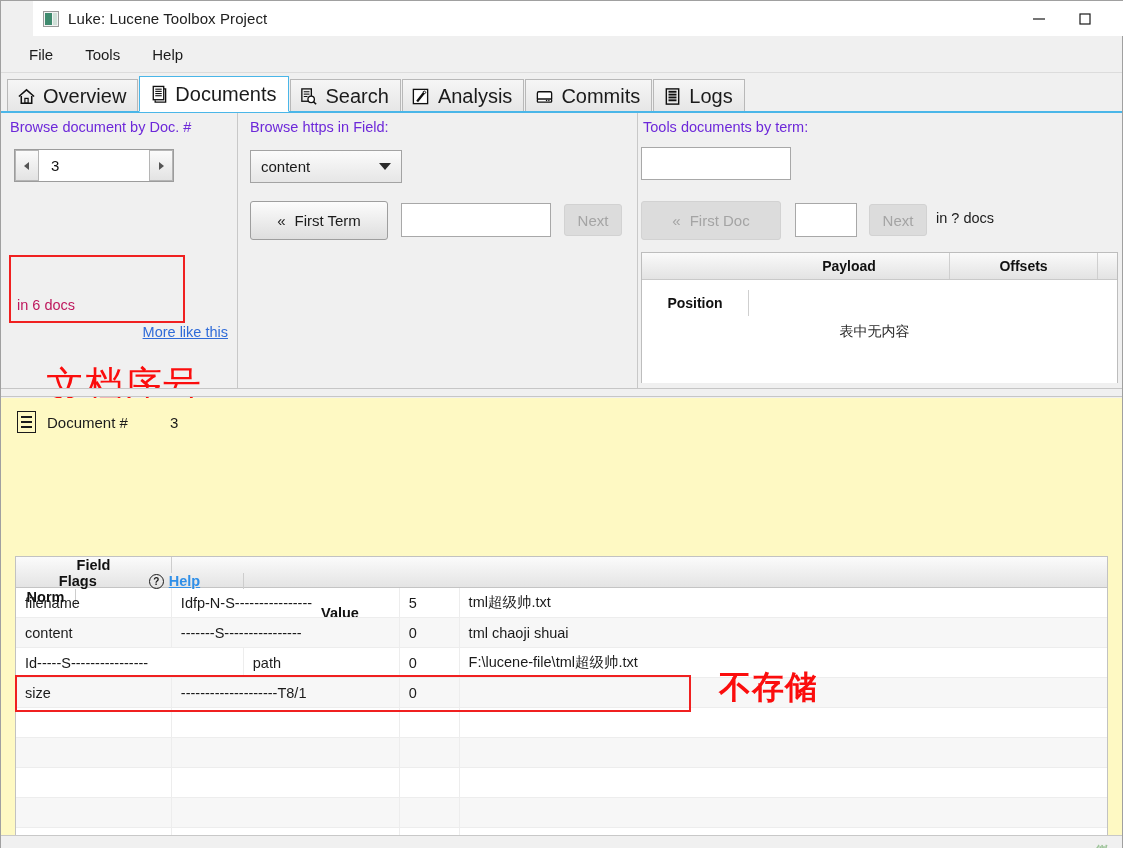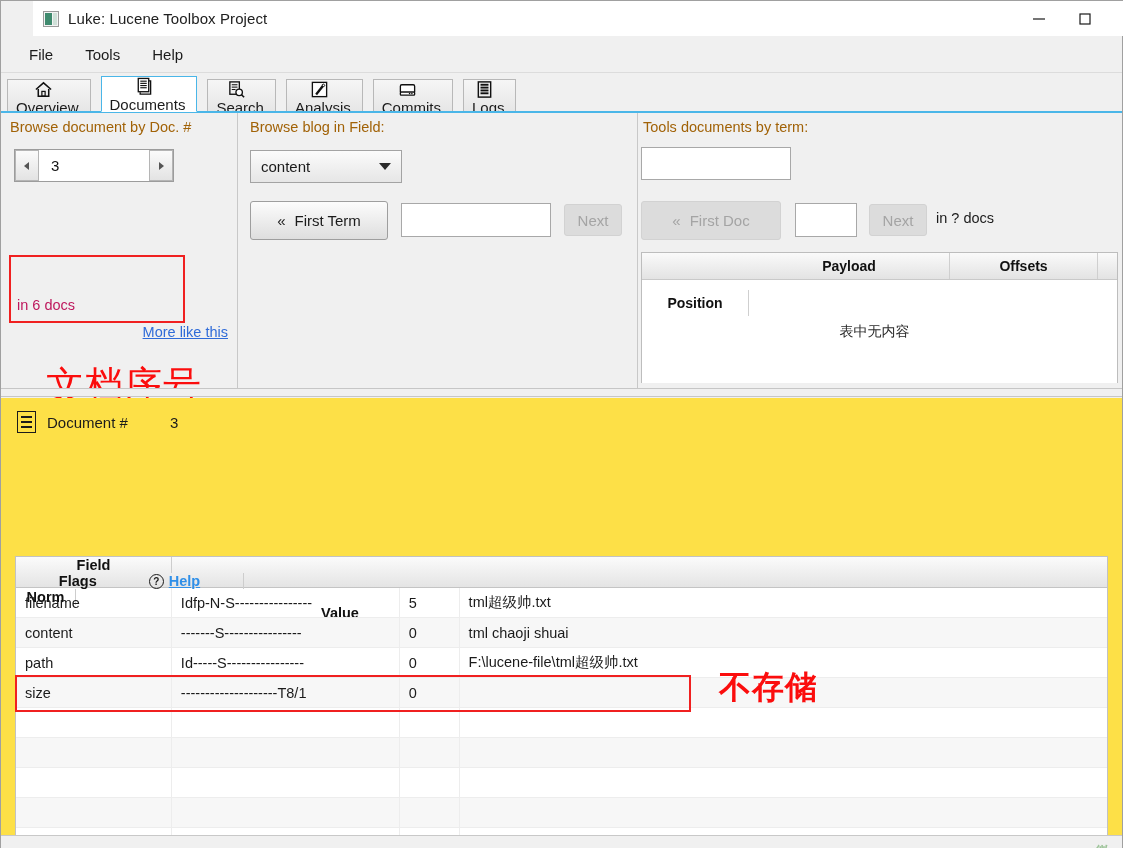--- a/index.html
+++ b/index.html
@@ -76,27 +76,26 @@
     position: absolute; left: 0; top: 73px;
     width: 1121px; height: 38px;
     background: #f0f0f0;
     display: flex; align-items: flex-end;
     padding-left: 6px;
   }
   .tab {
     height: 33px;
     display: flex; align-items: center;
     padding: 0 11px 0 8px;
-    margin-right: 10px;
+    margin-right: 1px;
     background: linear-gradient(#f6f6f6, #e6e6e6);
     border: 1px solid #b8b8b8;
     border-bottom: none;
-    font-size: 15px; color: #1b1b1b;
+    font-size: 20px; color: #1b1b1b;
     position: relative;
-    flex-direction: column;
   }
   .tab.active {
     background: #ffffff;
     border: 1px solid #4ab6e8;
     border-bottom: 1px solid #ffffff;
     height: 36px;
     z-index: 3;
   }
   .tab .ticon {
     width: 20px; height: 20px;
@@ -116,21 +115,21 @@
     width: 1121px; height: 722px;
     background: #f0f0f0;
   }
 
   
   .top-region {
     position: absolute; left: 0; top: 0;
     width: 1121px; height: 275px;
   }
   .panel-label {
-    font-size: 14.5px; color: #a16207;
+    font-size: 14.5px; color: #6d28d9;
   }
   .vdiv {
     position: absolute; top: 0; width: 1px; height: 275px;
     background: #c8c8c8;
   }
   .vdiv2 {
     position: absolute; top: 0; width: 1px; height: 275px;
     background: #c8c8c8;
   }
 
@@ -315,21 +314,21 @@
     width: 1121px; height: 9px;
     background: #f0f0f0;
     border-top: 1px solid #c6c6c6;
     border-bottom: 1px solid #c6c6c6;
   }
 
   
   .bottom-region {
     position: absolute; left: 0; top: 285px;
     width: 1121px; height: 437px;
-    background: #fde047;
+    background: #fef9c3;
   }
   .doc-header {
     position: absolute; left: 16px; top: 13px;
     display: flex; align-items: center;
   }
   .doc-hicon {
     width: 19px; height: 22px;
     border: 1.6px solid #1b1b1b;
     margin-right: 11px;
     display: flex; flex-direction: column;
@@ -559,21 +558,21 @@
         <div class="cn-anno1">文档序号</div>
         <div class="btn-add">
           <span class="plus"></span>
           <span>Add new document</span>
         </div>
       </div>
 
       <div class="vdiv" style="left:236px;"></div>
 
       <div class="p2">
-        <div class="lbl panel-label">Browse blog in Field:</div>
+        <div class="lbl panel-label">Browse https in Field:</div>
         <div class="combo">
           <span>content</span>
           <span class="caret-dn"></span>
         </div>
         <div class="btn-firstterm">
           <span class="chev">«</span>
           <span>First Term</span>
         </div>
         <input class="txt-term" type="text" value="" style="">
         <div class="btn-next-term">
@@ -643,22 +642,22 @@
               <div class="dt-td col-norm">5</div>
               <div class="dt-td col-value">tml超级帅.txt</div>
             </div>
             <div class="dt-row even">
               <div class="dt-td col-field">content</div>
               <div class="dt-td col-flags">-------S----------------</div>
               <div class="dt-td col-norm">0</div>
               <div class="dt-td col-value">tml chaoji shuai</div>
             </div>
             <div class="dt-row odd">
+              <div class="dt-td col-flags">Id-----S----------------</div>
               <div class="dt-td col-field">path</div>
-              <div class="dt-td col-flags">Id-----S----------------</div>
               <div class="dt-td col-norm">0</div>
               <div class="dt-td col-value">F:\lucene-file\tml超级帅.txt</div>
             </div>
             <div class="dt-row even">
               <div class="dt-td col-field">size</div>
               <div class="dt-td col-flags">--------------------T8/1</div>
               <div class="dt-td col-norm">0</div>
               <div class="dt-td col-value"></div>
             </div>
             <div class="dt-row odd">

